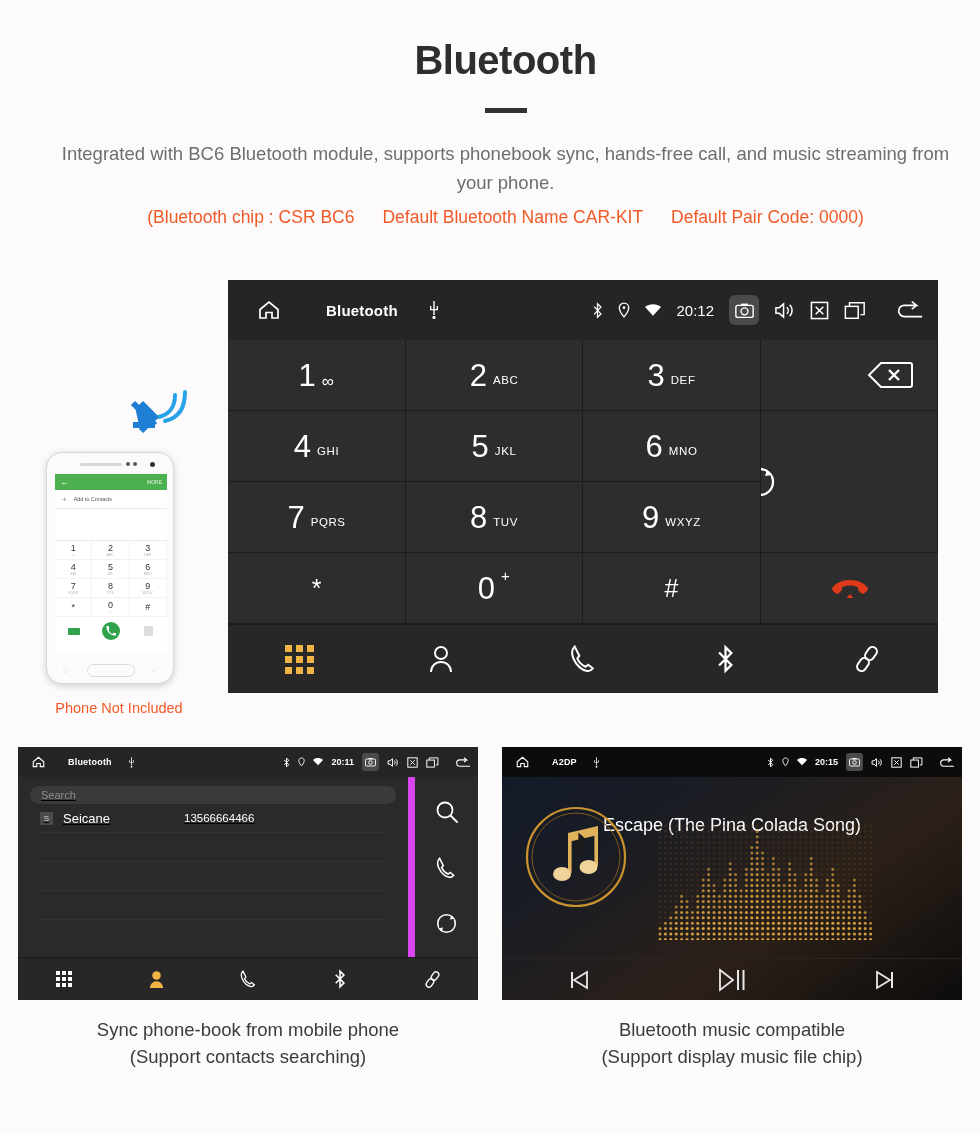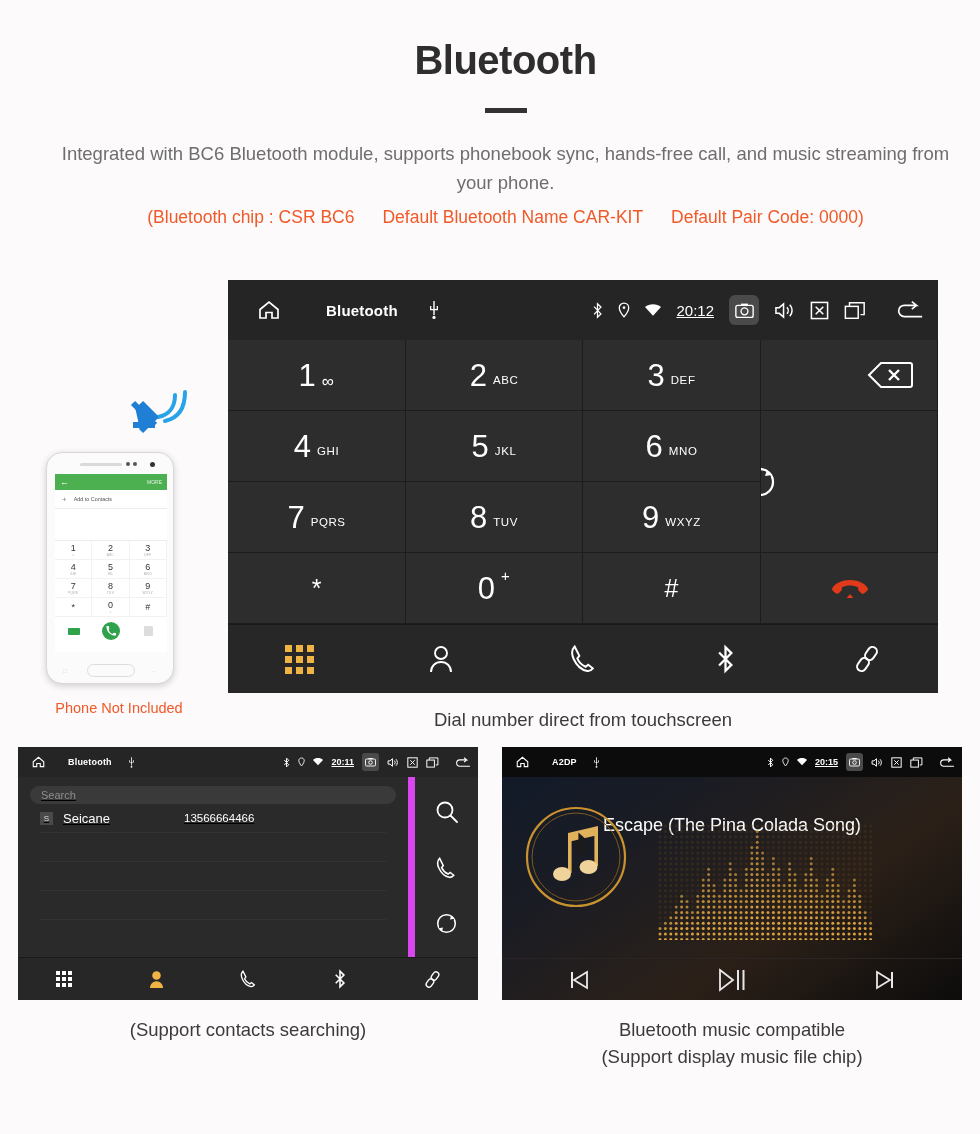--- a/index.html
+++ b/index.html
@@ -46,21 +46,21 @@
   
   .unit { background: #2a2a2a; position: absolute; overflow: hidden; }
   .statusbar {
     display: flex; align-items: center;
     background: #252525;
     color: #fff;
     height: 100%;
   }
   .sb-left { display: flex; align-items: center; }
   .sb-right { display: flex; align-items: center; margin-left: auto; }
-  .sb-item { display: flex; align-items: center; justify-content: center; text-decoration: underline; }
+  .sb-item { display: flex; align-items: center; justify-content: center; }
   .sb-title { font-weight: bold; letter-spacing: 0.2px; }
   .cam-hl { background: #4a4a4a; border-radius: 6px; }
 
   svg { display: block; }
 
   
   #dialer {
     left: 228px; top: 280px; width: 710px; height: 413px;
   }
   #dialer .statusbar { height: 60px; padding: 0 14px; }
@@ -494,21 +494,20 @@
           <svg width="30" height="30" viewBox="0 0 30 30">
               <g fill="none" stroke="#fff" stroke-width="2">
                 <rect x="14.5" y="2.5" width="9" height="14" rx="4.5" transform="rotate(35 19 9.5)"></rect>
                 <rect x="6.5" y="13.5" width="9" height="14" rx="4.5" transform="rotate(35 11 20.5)"></rect>
               </g>
             </svg>
         </span>
       </div>
     </div>
   </div>
-  <div class="cap" id="cap-main">Dial number direct from touchscreen</div>
 
   <div class="unit" id="phonebook">
     <div class="statusbar">
       <div class="sb-left">
         <span class="sb-item home">
           <svg width="15" height="14" viewBox="0 0 24 24">
               <path fill="none" stroke="#fff" stroke-width="1.9" d="M3 11.5 12 4l9 7.5V20h-6v-5.5H9V20H3z"></path>
             </svg>
         </span>
         <span class="sb-title">Bluetooth</span>
@@ -649,20 +648,21 @@
               <g fill="none" stroke="#fff" stroke-width="2.2">
                 <rect x="14.5" y="2.5" width="9" height="14" rx="4.5" transform="rotate(35 19 9.5)"></rect>
                 <rect x="6.5" y="13.5" width="9" height="14" rx="4.5" transform="rotate(35 11 20.5)"></rect>
               </g>
             </svg>
         </span>
       </div>
     </div>
   </div>
   <div class="cap" id="cap-left">
+    <div>Sync phone-book from mobile phone</div>
     <div>(Support contacts searching)</div>
   </div>
 
   <div class="unit" id="music">
     <div class="statusbar">
       <div class="sb-left">
         <span class="sb-item home">
           <svg width="15" height="14" viewBox="0 0 24 24">
               <path fill="none" stroke="#fff" stroke-width="1.9" d="M3 11.5 12 4l9 7.5V20h-6v-5.5H9V20H3z"></path>
             </svg>

